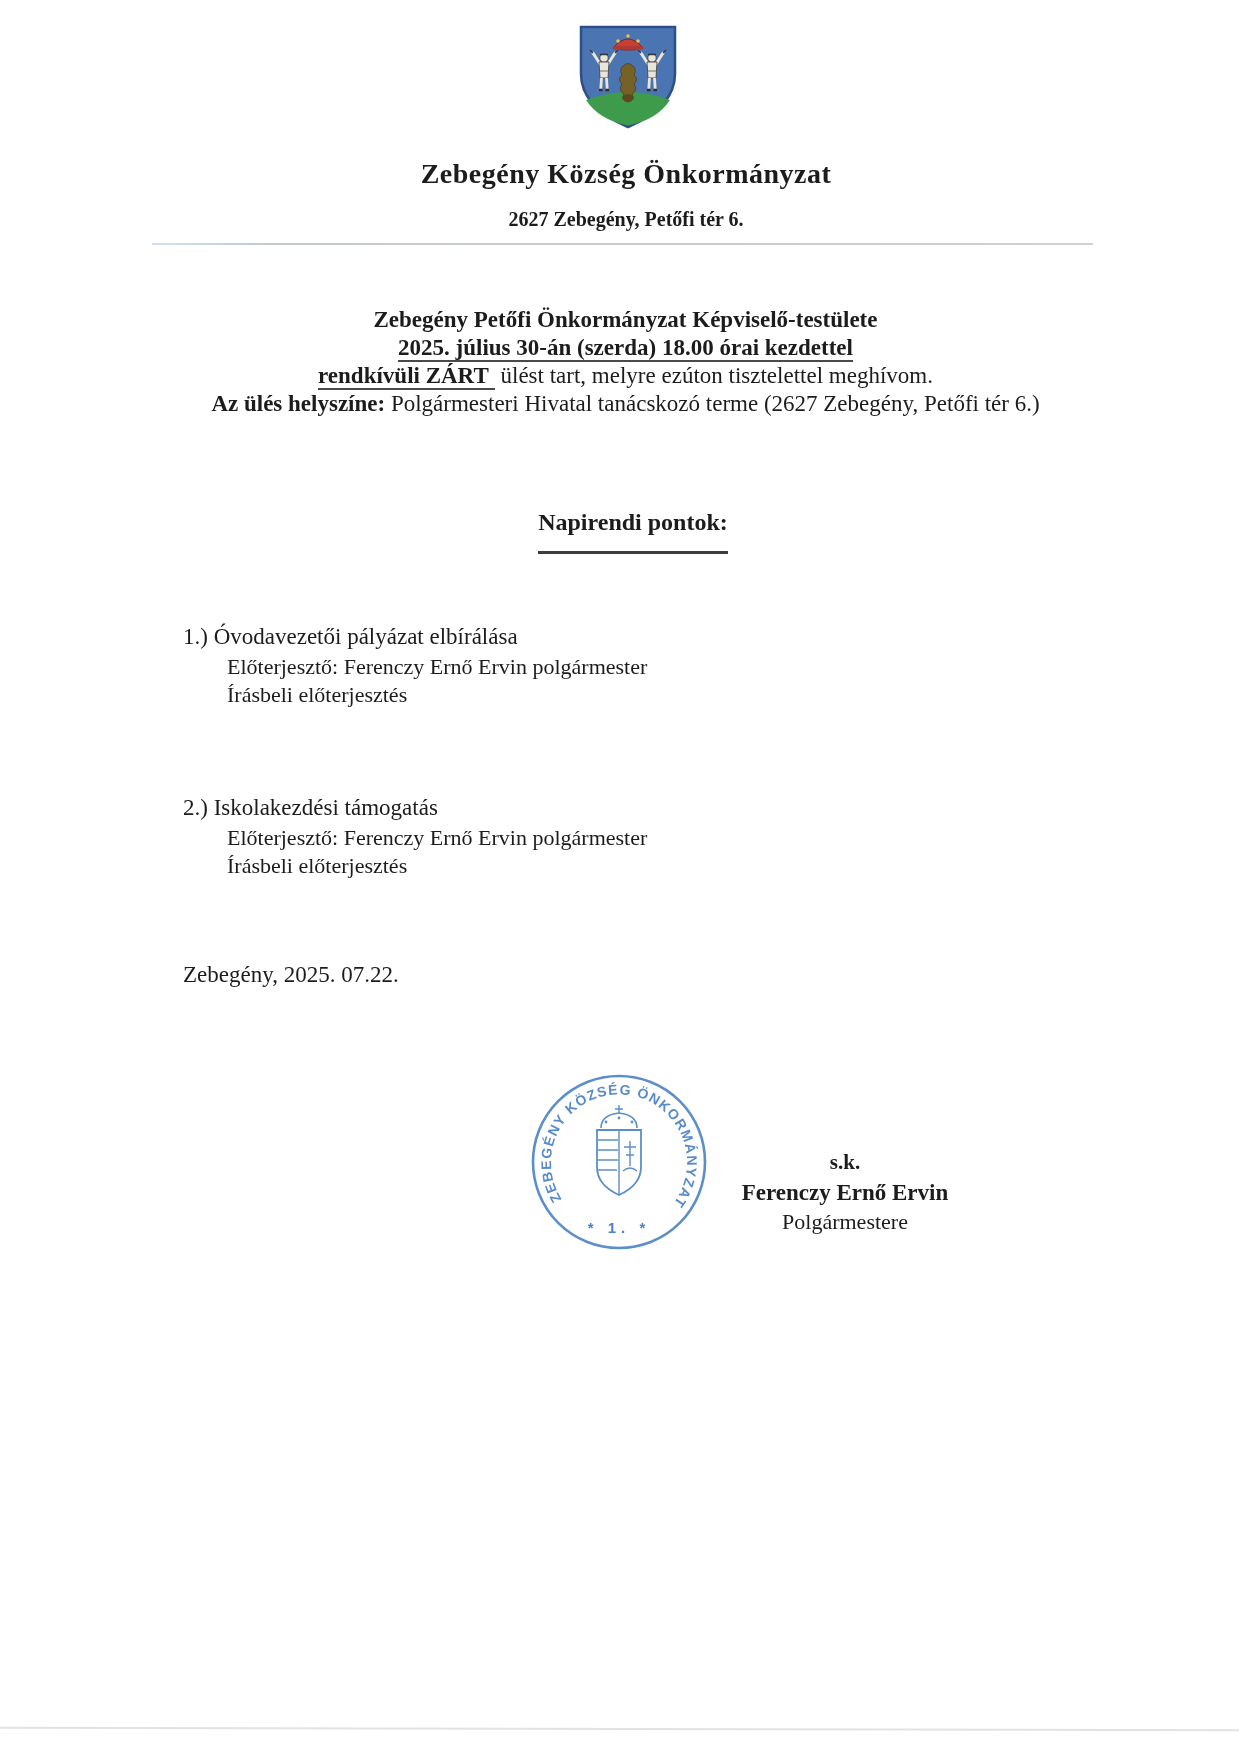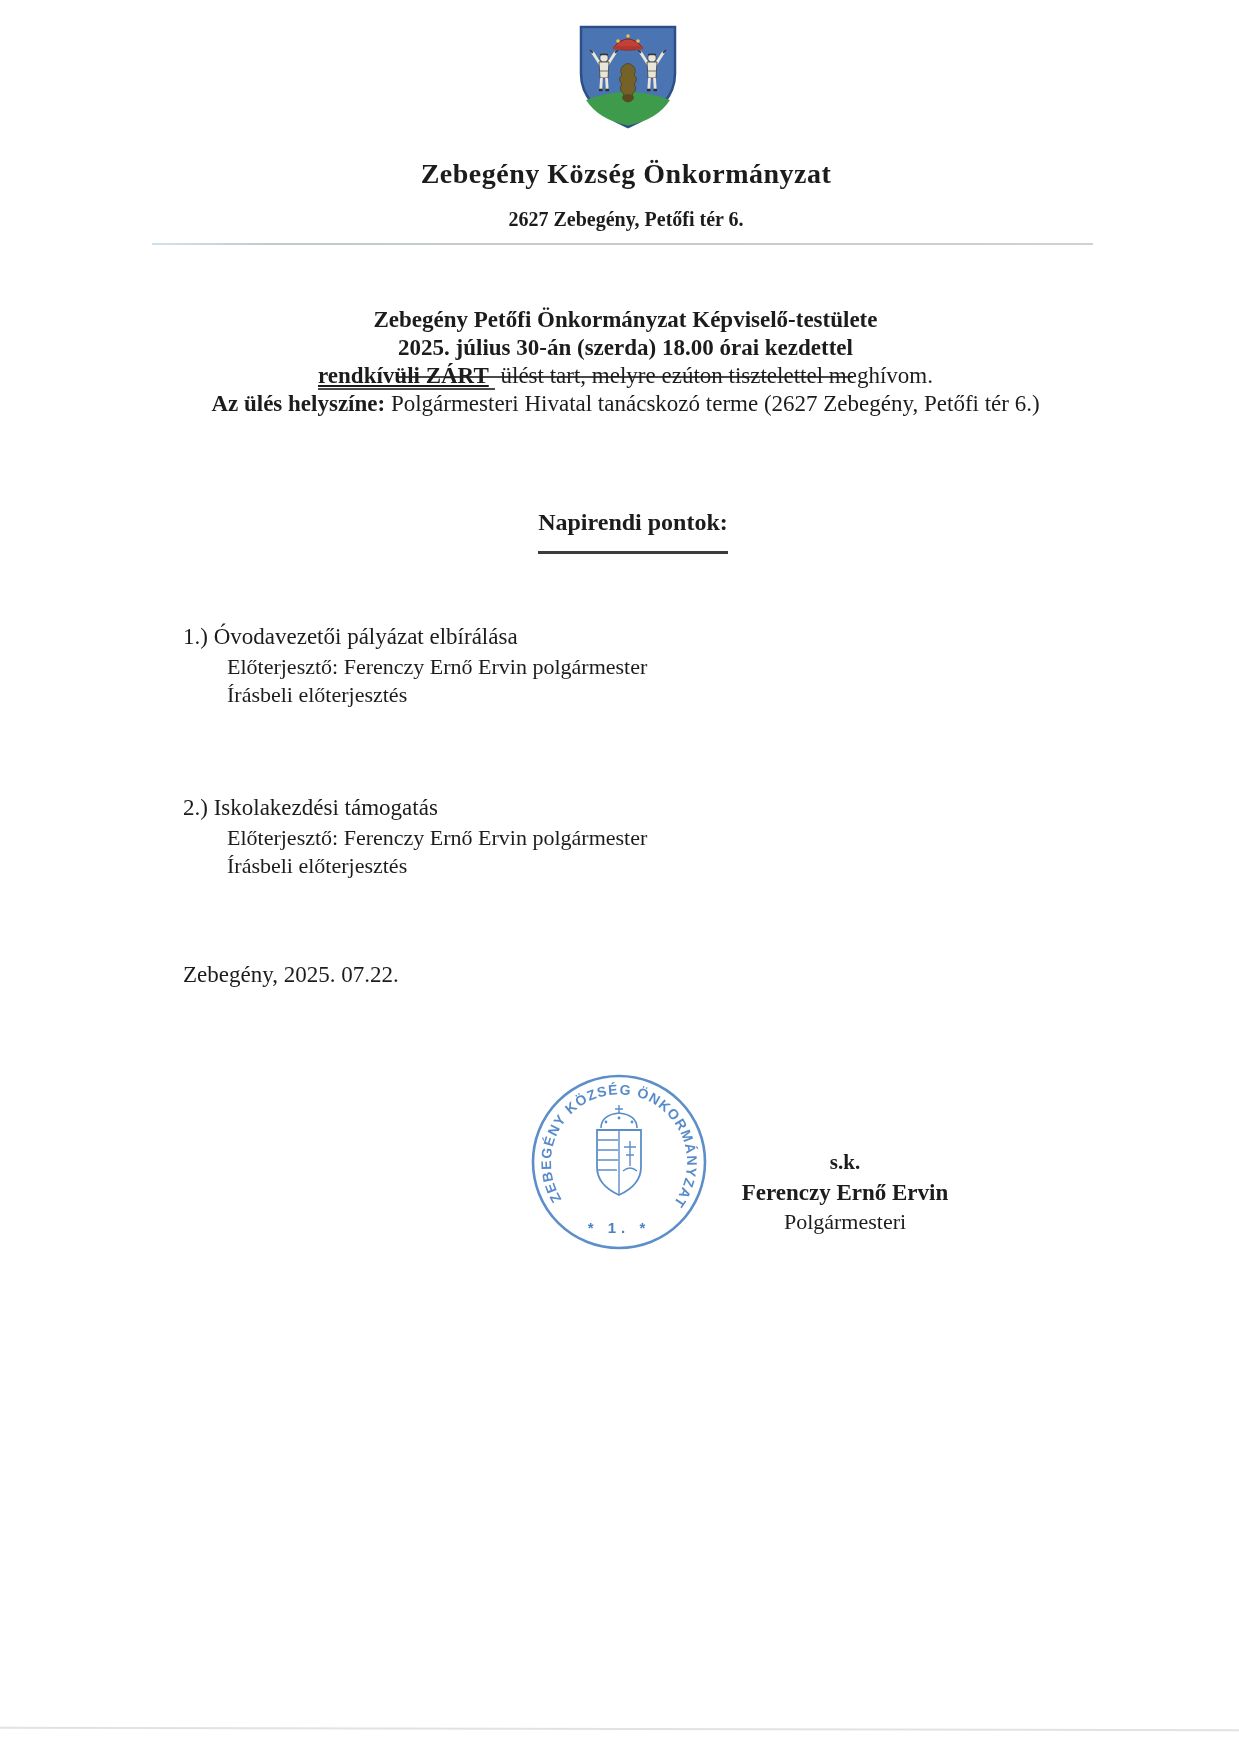--- a/index.html
+++ b/index.html
@@ -28,22 +28,22 @@
     top: 243px; left: 152px; width: 941px; height: 2px;
     background: linear-gradient(to right, #cfe3ee 0%, #c3cacd 12%, #c7ccce 60%, #cdd2d4 100%);
   }
 
   .invite-block {
     top: 306px; left: 12px; right: 0;
     text-align: center;
     font-size: 23px; line-height: 28px;
   }
   .b { font-weight: bold; }
-  .u2 { border-bottom: 2px solid #4a4a4a; padding-bottom: 16px; }
-  .u2-pad { border-bottom: 2px solid #4a4a4a; padding-right: 6px; text-decoration: underline; }
+  .u2 { border-bottom: 2px solid #4a4a4a; padding-bottom: 0px; }
+  .u2-pad { border-bottom: 2px solid #4a4a4a; padding-right: 6px; }
 
   .agenda-heading {
     top: 509px; left: 27px;
     font-size: 24px; font-weight: bold;
   }
   .agenda-heading .inner { border-bottom: 3px solid #3c3c3c; padding-bottom: 16px; }
 
   .agenda-item-title {
     font-size: 23px; font-weight: normal; left: 183px;
   }
@@ -163,16 +163,16 @@
       <circle cx="78" cy="54" r="1.4" fill="#4a82c4" stroke="none"></circle>
       <circle cx="91" cy="50" r="1.4" fill="#4a82c4" stroke="none"></circle>
       <circle cx="104" cy="54" r="1.4" fill="#4a82c4" stroke="none"></circle>
     </g>
   </svg>
 </div>
 
 <div class="abs sig-block">
   <div class="sig-sk">s.k.</div>
   <div class="sig-name">Ferenczy Ernő Ervin</div>
-  <div class="sig-role">Polgármesteri</div>
+  <div class="sig-role">Polgármestere</div>
 </div>
 
 <div class="abs bottom-edge"></div>
 
 </body></html>

